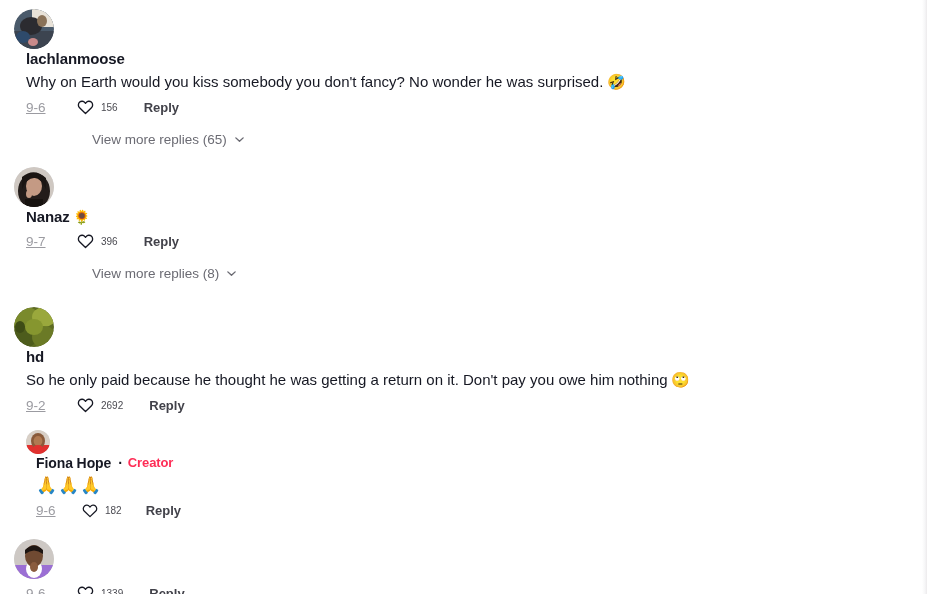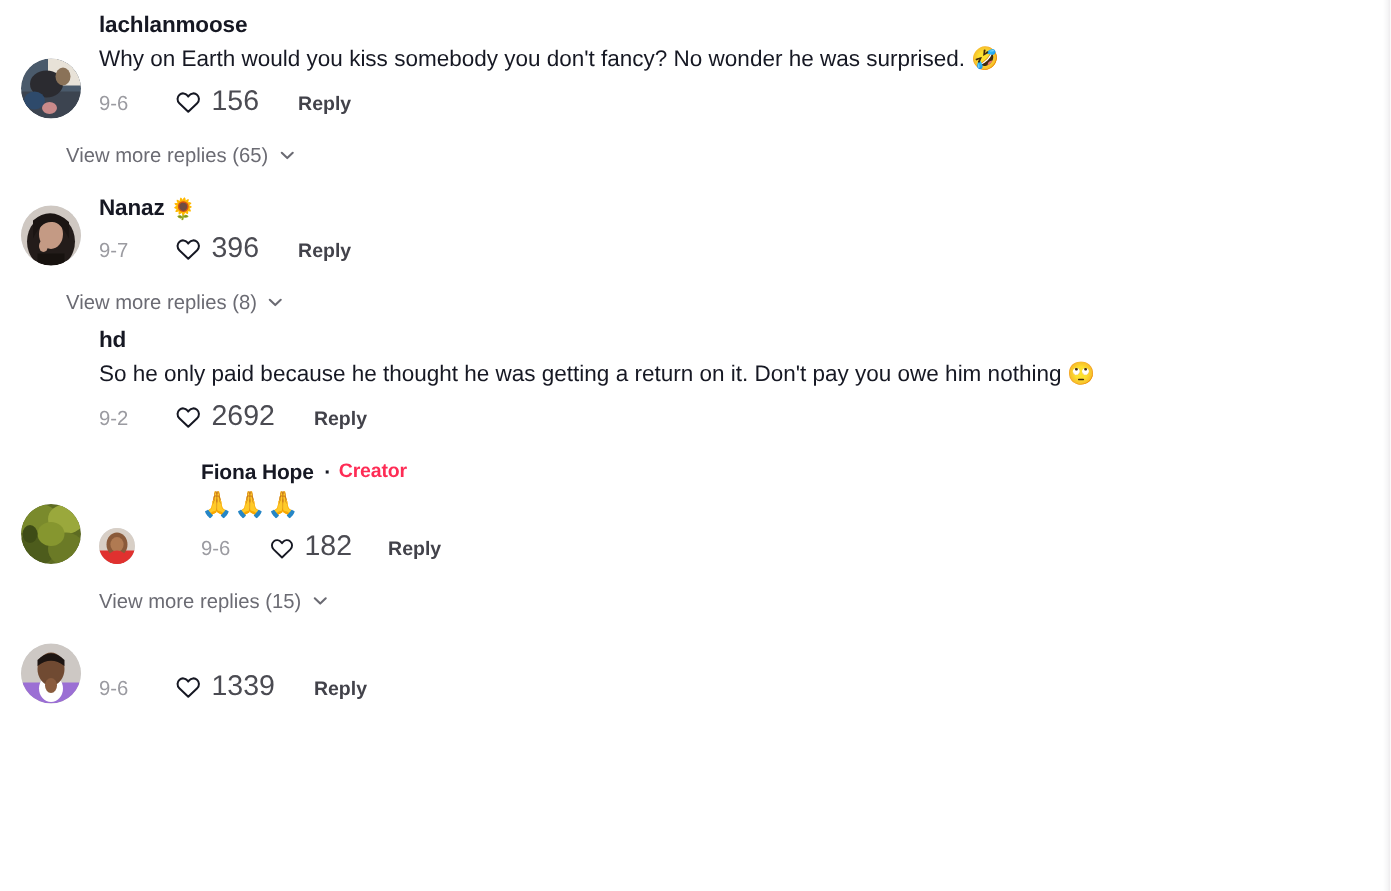--- a/index.html
+++ b/index.html
@@ -28,22 +28,23 @@
   }
 
   .comment-list {
     padding: 0;
     margin: 0;
     list-style: none;
   }
 
   .comment {
     display: flex;
-    align-items: flex-end;
+    align-items: flex-start;
     padding: 0 14px 0 14px;
+    flex-direction: column;
   }
   .comment.top-level { margin-top: 8px; }
   .comment.first { margin-top: 7px; }
 
   
   .avatar {
     flex: 0 0 auto;
     border-radius: 50%;
     overflow: hidden;
     position: relative;
@@ -95,53 +96,54 @@
     display: flex;
     align-items: center;
     margin-top: 6px;
     font-size: 13.5px;
     color: #16182380;
   }
   .meta-date {
     color: #9b9ba1;
     font-size: 13.5px;
     min-width: 26px;
+    text-decoration: underline;
   }
   .like-group {
     display: flex;
     align-items: center;
     margin-left: 25px;
     gap: 7px;
   }
   .heart-icon { display: block; }
   .like-count {
-    font-size: 19px;
+    font-size: 10px;
     color: #4b4b52;
   }
   .reply-btn {
     margin-left: 26px;
     font-size: 13px;
     font-weight: bold;
     color: #42424a;
   }
 
   .view-more {
     display: flex;
     align-items: center;
     gap: 6px;
     margin-top: 17px;
-    margin-left: 44px;
+    margin-left: 92px;
     font-size: 13.5px;
     color: #6b6b73;
   }
   .view-more.reply-level { margin-left: 66px; }
   .chev { display: block; }
 
   .replies { margin-top: 16px; }
-  .reply { padding-left: 52px; gap: 34px; }
+  .reply { padding-left: 52px; }
   .reply .body-col { padding-left: 10px; }
   .reply .username { font-size: 14px; line-height: 18px; }
   .reply .meta-row { margin-top: 5px; }
   .reply .meta-date { min-width: 24px; }
   .reply .like-group { margin-left: 22px; }
   .reply .reply-btn { margin-left: 24px; }
 </style>
 </head>
 <body>
 
@@ -232,21 +234,21 @@
     </div>
     <div class="view-more">
       <span>View more replies (8)</span>
       <svg class="chev" width="13" height="13" viewBox="0 0 16 16">
         <path d="M3.5 6 8 10.3 12.5 6" fill="none" stroke="#6b6b73" stroke-width="1.7" stroke-linecap="round" stroke-linejoin="round"></path>
       </svg>
     </div>
   </li>
 
   <li>
-    <div class="comment top-level" style="margin-top:8px;">
+    <div class="comment top-level" style="margin-top:24px;">
       <div class="avatar lg">
         <svg viewBox="0 0 40 40">
           <defs>
               <clipPath id="c3">
                 <circle cx="20" cy="20" r="20"></circle>
               </clipPath>
             </defs>
           <g clip-path="url(#c3)">
             <rect width="40" height="40" fill="#5d6b22"></rect>
             <ellipse cx="12" cy="12" rx="14" ry="12" fill="#7a8a2c"></ellipse>
@@ -308,26 +310,20 @@
                   <span class="like-count">182</span>
                 </span>
                 <span class="reply-btn">Reply</span>
               </div>
             </div>
           </div>
         </div>
 
       </div>
     </div>
-    <div class="view-more reply-level">
-      <span>View more replies (15)</span>
-      <svg class="chev" width="13" height="13" viewBox="0 0 16 16">
-        <path d="M3.5 6 8 10.3 12.5 6" fill="none" stroke="#6b6b73" stroke-width="1.7" stroke-linecap="round" stroke-linejoin="round"></path>
-      </svg>
-    </div>
   </li>
 
   <li>
     <div class="comment top-level" style="margin-top:19px;">
       <div class="avatar lg">
         <svg viewBox="0 0 40 40">
           <defs>
               <clipPath id="c5">
                 <circle cx="20" cy="20" r="20"></circle>
               </clipPath>

